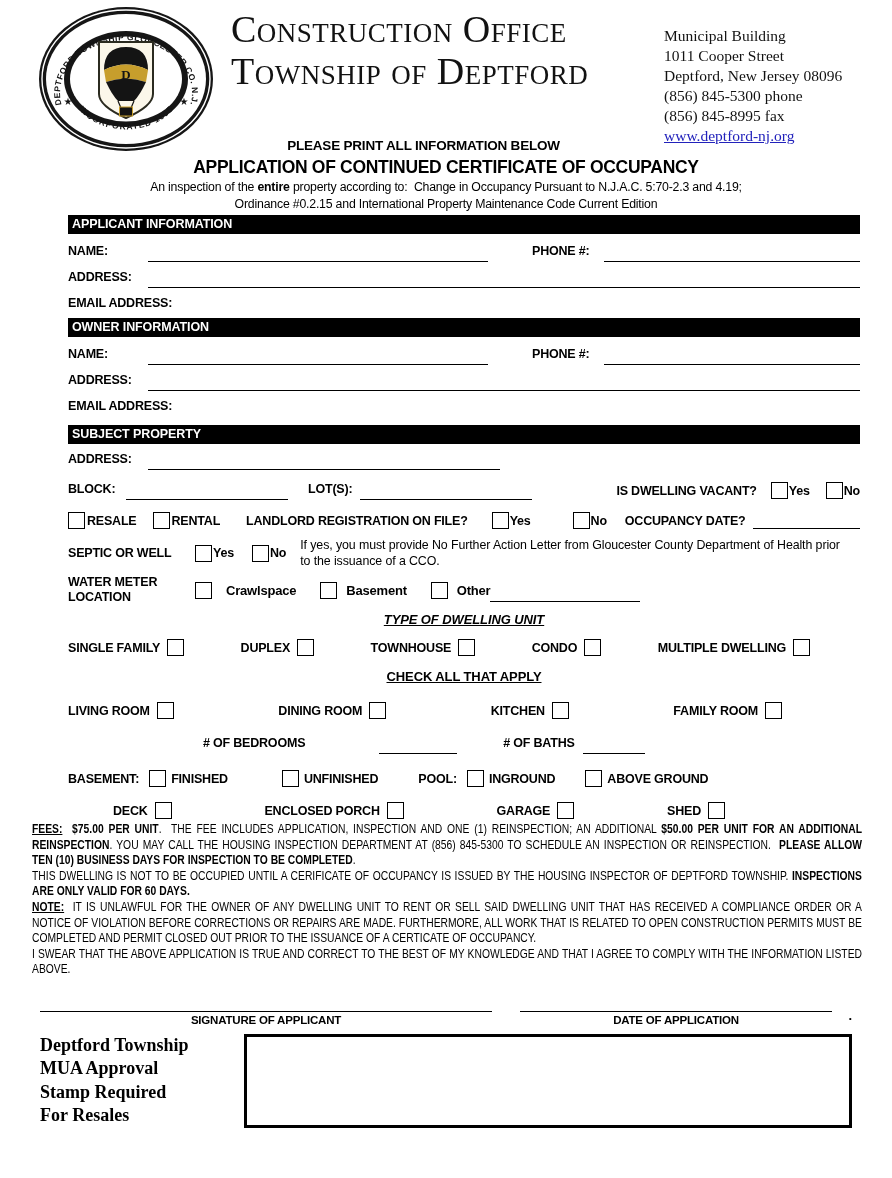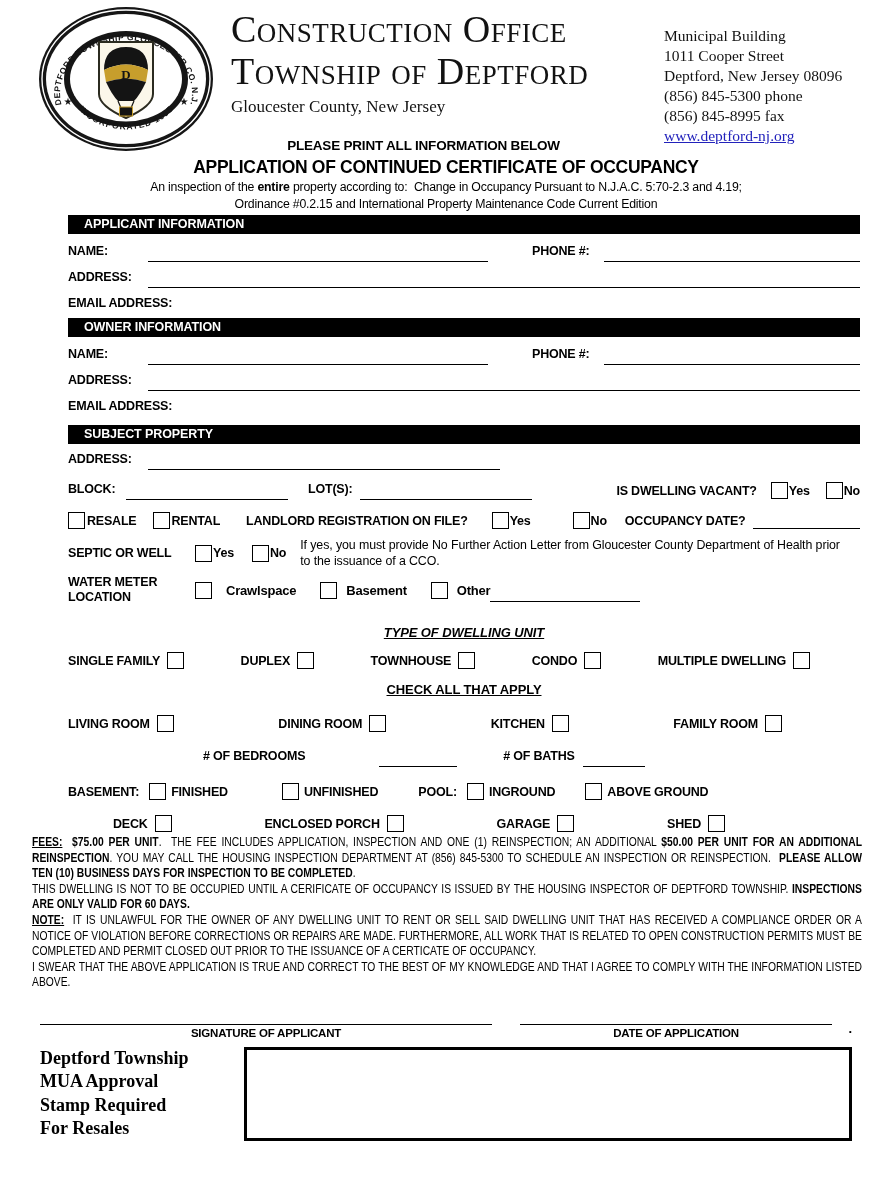--- a/index.html
+++ b/index.html
@@ -18,21 +18,21 @@
   .org-sub{font-family:"Liberation Serif",serif;font-size:17px;margin-top:5px;color:#121212}
   .contact{position:absolute;left:664px;top:26px;font-family:"Liberation Serif",serif;font-size:15.5px;line-height:20px;color:#121212}
   .site{color:#2222bb;text-decoration:underline;cursor:pointer}
 
   .notice{text-align:center;font-weight:bold;font-size:13.5px;line-height:15px;padding-right:45px;letter-spacing:-.2px}
   .doc-title{text-align:center;font-weight:bold;font-size:17.5px;line-height:21px;margin-top:4px;letter-spacing:-.3px}
   .doc-sub{text-align:center;font-size:12.3px;line-height:14.5px;margin-top:2px;letter-spacing:-.2px}
 
   
   .form{margin:4px 32px 0 68px;letter-spacing:-.1px}
-  .bar{background:#000;color:#fff;font-weight:bold;font-size:12.5px;height:19px;line-height:19px;padding-left:16px;letter-spacing:-.1px}
+  .bar{background:#000;color:#fff;font-weight:bold;font-size:12.5px;height:19px;line-height:19px;padding-left:4px;letter-spacing:-.1px}
   .row{display:flex;align-items:flex-end;font-size:12.5px}
   .crow{display:flex;align-items:center;font-size:12.5px}
   .lbl{font-weight:bold;flex:none;padding-bottom:4px;letter-spacing:-.2px}
   .clbl{font-weight:bold;flex:none;letter-spacing:-.2px}
   .line{border-bottom:1.6px solid #000;flex:none}
   .grow{flex:1}
   .cb{width:15px;height:15px;border:1.7px solid #000;background:#fff;flex:none}
   .cbl{display:flex;align-items:center;font-weight:bold;letter-spacing:-.2px}
   .note{font-size:12.4px;line-height:16px;font-weight:normal;letter-spacing:-.1px}
   .center-h{text-align:center;font-size:13px;font-weight:bold}
@@ -84,21 +84,20 @@
       <path d="M 66 64 Q 77 58.5 88 58.5 Q 99 58.5 110 64 L 108 76 Q 88 69 68 76 Z" fill="#c79e2c"></path>
       <text x="88" y="73" text-anchor="middle" font-family="Liberation Serif,serif" font-weight="bold" font-size="13" fill="#141414">D</text>
       <path d="M 68 76 Q 88 69 108 76 Q 102 89 96 95 L 80 95 Q 74 89 68 76 Z" fill="#141414"></path>
       <path d="M 80 95 L 83 102 M 96 95 L 93 102" stroke="#141414" stroke-width="1.2" fill="none"></path>
       <rect x="81.5" y="101" width="13" height="9" fill="#141414" stroke="#c79e2c" stroke-width="1"></rect>
     </svg>
 
     <div class="org">
       <div class="org-name">Construction Office</div>
       <div class="org-name">Township of Deptford</div>
-      <div class="org-sub">Gloucester County, New Jersey</div>
     </div>
 
     <div class="contact">
       <div>Municipal Building</div>
       <div>1011 Cooper Street</div>
       <div>Deptford, New Jersey 08096</div>
       <div>(856) 845-5300 phone</div>
       <div>(856) 845-8995 fax</div>
       <a class="site">www.deptford-nj.org</a>
     </div>
@@ -191,21 +190,21 @@
       </span>
       <span class="cb" style="margin-left:15px"></span>
       <span class="clbl" style="margin-left:14px;font-size:13px">Crawlspace</span>
       <span class="cb" style="margin-left:24px"></span>
       <span class="clbl" style="margin-left:9px;font-size:13px">Basement</span>
       <span class="cb" style="margin-left:24px"></span>
       <span class="clbl" style="margin-left:9px;font-size:13px">Other</span>
       <span class="line" style="width:150px;align-self:flex-end;margin-bottom:3px"></span>
     </div>
 
-    <div class="center-h" style="margin-top:20px">
+    <div class="center-h" style="margin-top:7px">
       <span class="ital u">TYPE OF DWELLING UNIT</span>
     </div>
 
     <div class="spread" style="width:742px;margin-top:12px">
       <span class="cbl">
           <span>SINGLE FAMILY</span>
           <span class="cb" style="margin-left:7px"></span>
         </span>
       <span class="cbl">
           <span>DUPLEX</span>

